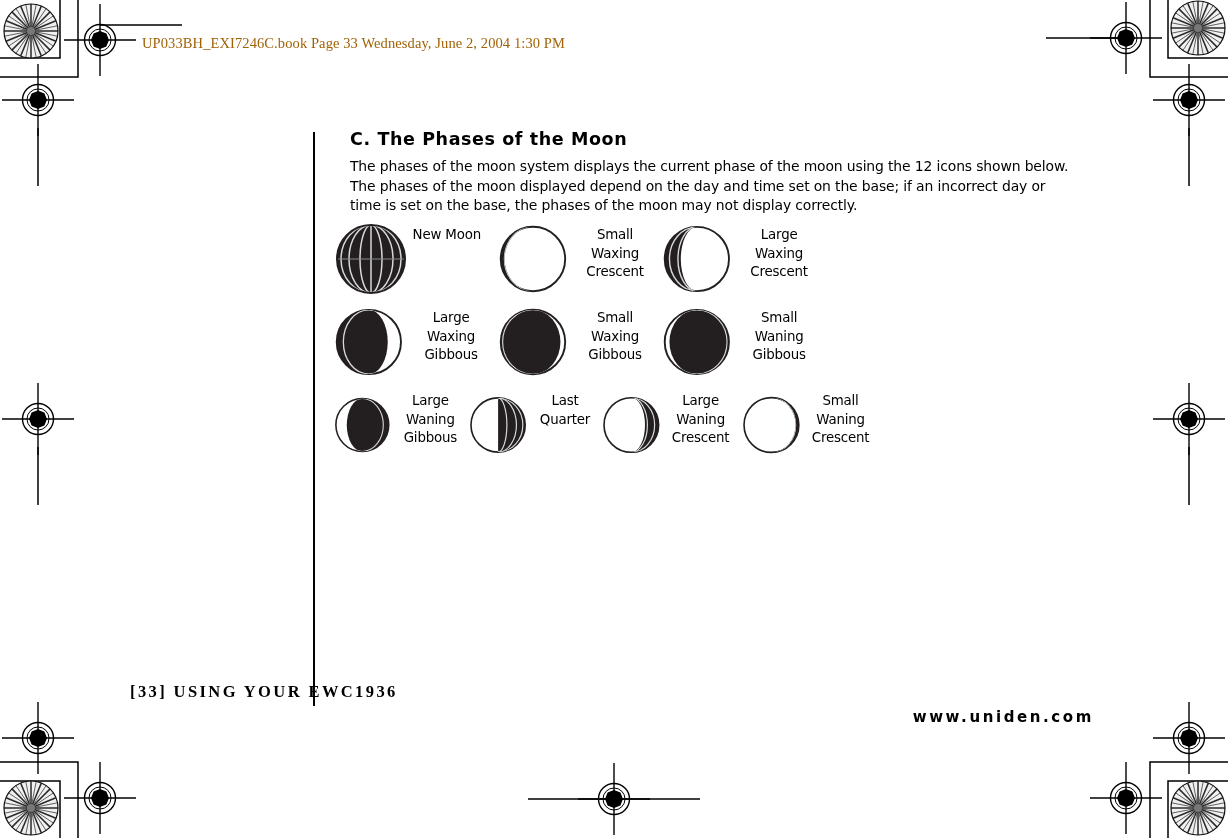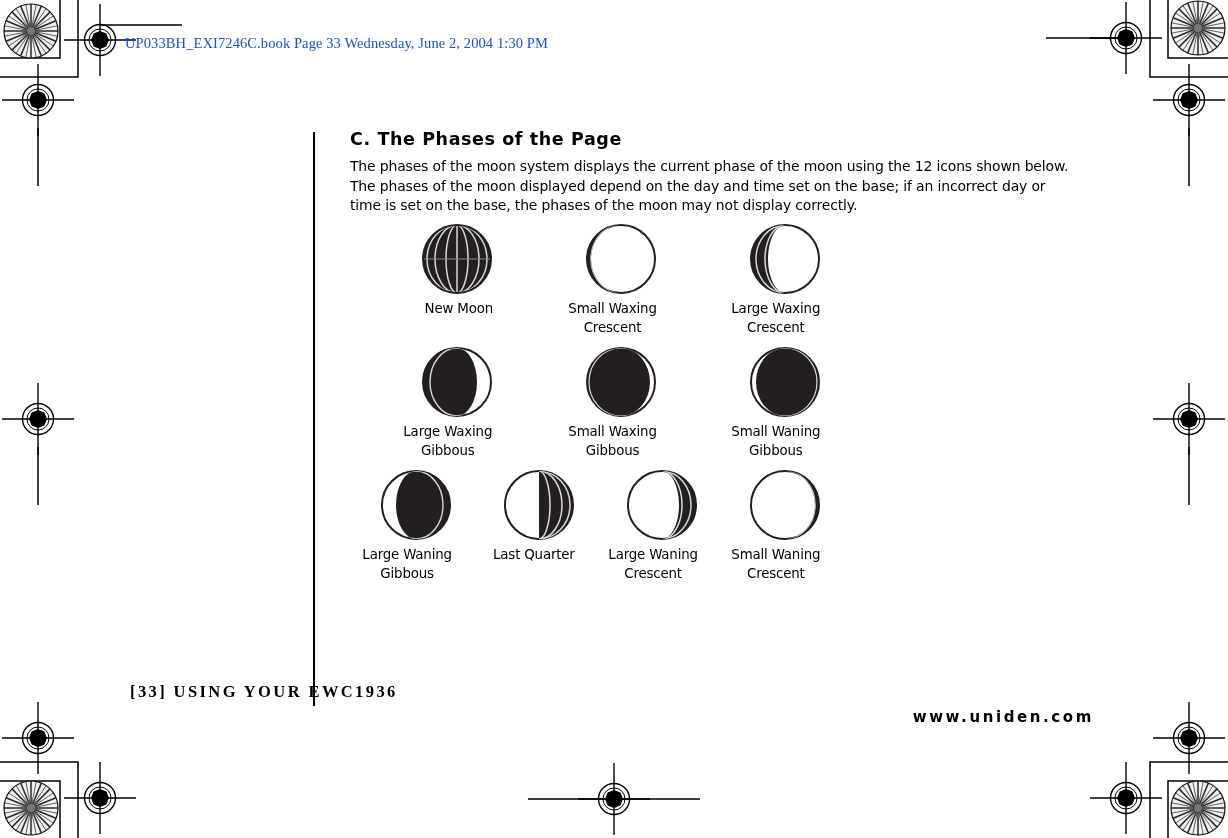--- a/index.html
+++ b/index.html
@@ -16,25 +16,25 @@
     color: #000000;
   }
 
   
   .mark-layer { position: absolute; inset: 0; pointer-events: none; }
   .mark-layer svg { display: block; }
 
   
   .doc-header {
     position: absolute;
-    left: 125px;
+    left: 142px;
     top: 35px;
     font-family: "Liberation Serif", serif;
     font-size: 14.5px;
-    color: #1d4ed8;
+    color: #a16207;
     white-space: nowrap;
     letter-spacing: 0.1px;
   }
 
   
   .margin-rule {
     position: absolute;
     left: 313px;
     top: 132px;
     width: 1.6px;
@@ -76,22 +76,22 @@
     top: 222px;
     width: 492px;
   }
   .moon-row {
     display: flex;
     align-items: flex-start;
     margin-bottom: 9px;
   }
   .moon-cell {
     display: flex;
-    flex-direction: column;
-    align-items: flex-end;
+    flex-direction: row;
+    align-items: flex-start;
     flex: 1 1 0;
   }
   .moon-icon { display: block; }
   .moon-label {
     font-family: "DejaVu Sans", sans-serif;
     font-size: 14.4px;
     line-height: 18.6px;
     text-align: center;
     margin-top: 3px;
     letter-spacing: -0.2px;
@@ -232,21 +232,21 @@
     <use href="#starburst" x="31" y="808"></use>
     <use href="#starburst" x="1198" y="808"></use>
   </svg>
 </div>
 
 <div class="doc-header">UP033BH_EXI7246C.book  Page 33  Wednesday, June 2, 2004  1:30 PM</div>
 
 <div class="margin-rule"></div>
 
 <div class="content">
-  <h2 class="section-title">C. The Phases of the Page</h2>
+  <h2 class="section-title">C. The Phases of the Moon</h2>
   <p class="body-text">The phases of the moon system displays the current phase of the moon using the 12 icons shown below. The phases of the moon displayed depend on the day and time set on the base; if an incorrect day or time is set on the base, the phases of the moon may not display correctly.</p>
 </div>
 
 <div class="moon-grid">
 
   <div class="moon-row">
     <div class="moon-cell">
       <svg class="moon-icon" width="78" height="74" viewBox="0 0 78 74">
         <defs>
             <clipPath id="c0">

